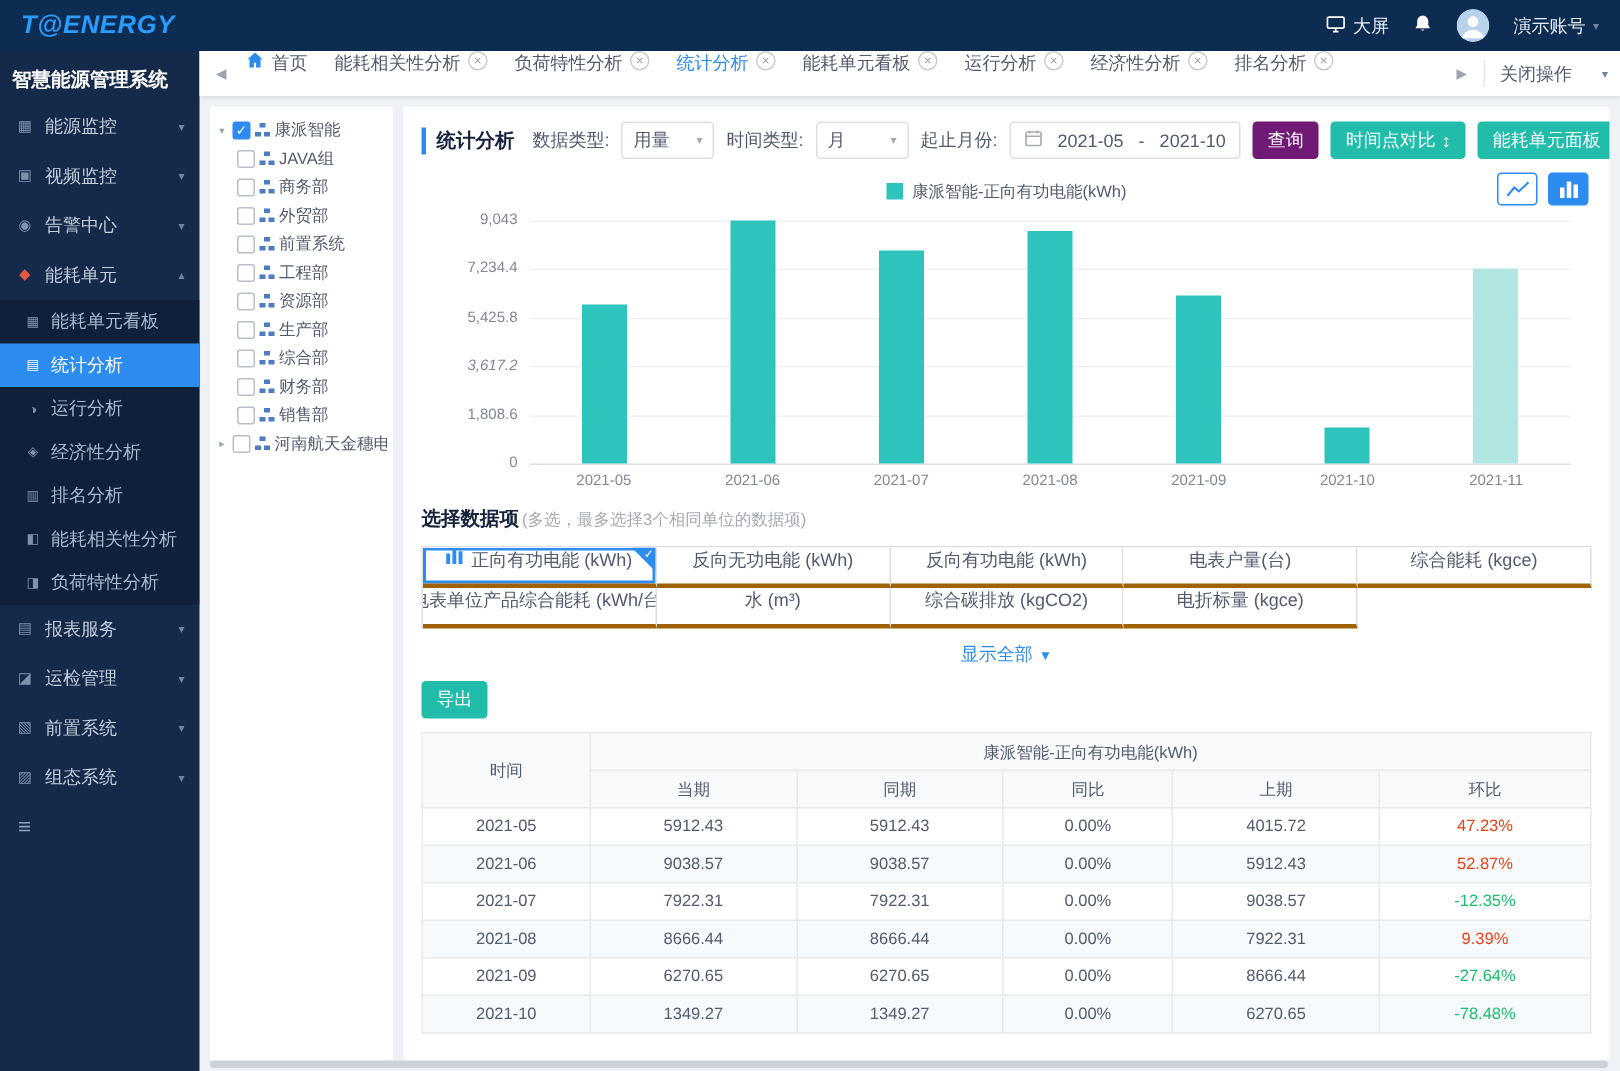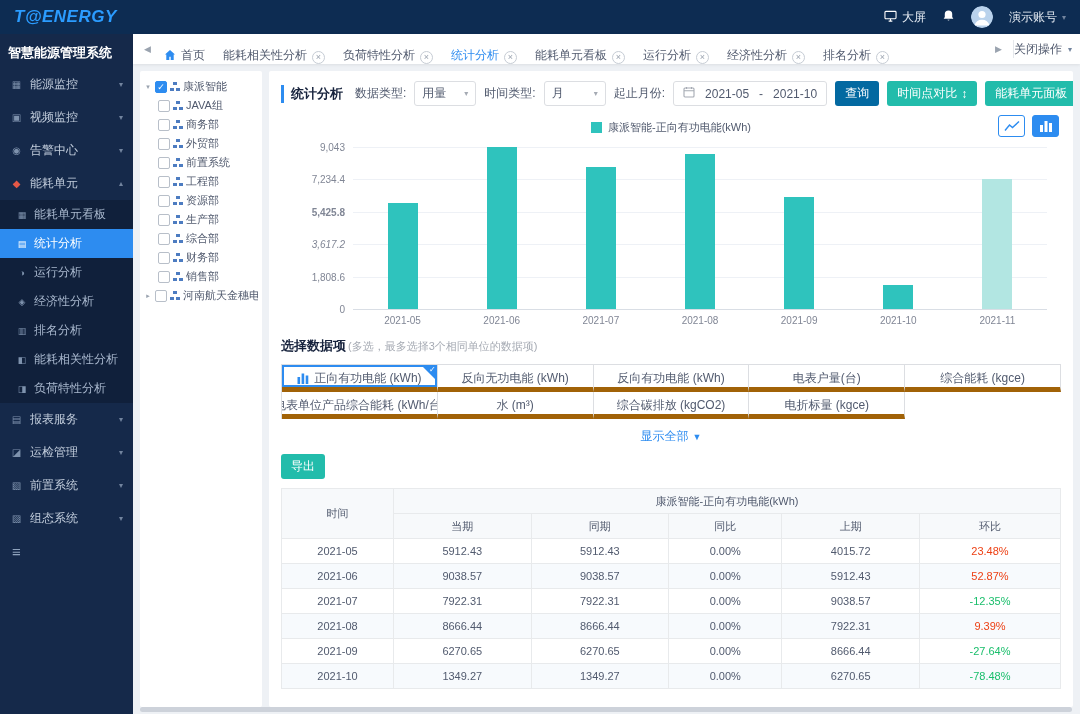--- a/index.html
+++ b/index.html
@@ -20,63 +20,63 @@
 .chev{margin-left:auto;font-size:8px;color:#72849e}
 .submenu{background:#10203b}
 .submenu-item{height:29px;display:flex;align-items:center;gap:6px;padding:0 8px 0 16px;color:#aab9cf;font-size:12px;cursor:pointer;white-space:nowrap}
 .smi-icon{font-size:9px;width:12px;text-align:center;color:#7e92ad}
 .submenu-item.active{background:#2d8cf0;color:#fff}
 .submenu-item.active .smi-icon{color:#fff}
 .collapse-btn{padding:8px 12px;color:#8fa3bd;font-size:15px;cursor:pointer}
 .main-col{flex:1;display:flex;flex-direction:column;min-width:0}
 .tabbar{height:30px;background:#fff;display:flex;align-items:center;padding:0 8px;gap:2px;box-shadow:0 1px 3px rgba(0,0,0,.08);position:relative;z-index:2}
 .tab-arrow{color:#9aa3af;font-size:9px;padding:0 3px;cursor:pointer}
-.tab{display:flex;align-items:flex-end;gap:5px;padding:0 8px;height:30px;color:#515a6e;cursor:pointer;white-space:nowrap}
+.tab{display:flex;align-items:flex-start;gap:5px;padding:0 8px;height:30px;color:#515a6e;cursor:pointer;white-space:nowrap}
 .tab.active{color:#2d8cf0}
 .tab-close{width:13px;height:13px;border:1px solid #c6ccd4;border-radius:50%;color:#9aa3af;font-size:9px;line-height:11px;text-align:center;flex-shrink:0}
 .tabbar-right{margin-left:auto;display:flex;align-items:center;gap:8px}
-.close-ops{display:flex;align-items:center;gap:6px;border-left:1px solid #e5e8ec;height:18px;cursor:pointer}
+.close-ops{display:flex;align-items:center;gap:20px;border-left:1px solid #e5e8ec;padding-left:10px;height:18px;cursor:pointer}
 .content-row{flex:1;display:flex;gap:7px;padding:7px;min-height:0}
 .tree-panel{width:122px;background:#fff;border-radius:2px;padding:6px 4px;font-size:11px;overflow:hidden;flex-shrink:0}
 .tree-row{height:19px;display:flex;align-items:center;gap:3px;white-space:nowrap;overflow:hidden;cursor:pointer;color:#515a6e}
 .tree-row.child{padding-left:14px}
 .tree-caret{font-size:7px;color:#9aa3af;width:8px;text-align:center;flex-shrink:0}
 .checkbox{width:12px;height:12px;border:1px solid #b8bfc9;border-radius:2px;background:#fff;flex-shrink:0;font-size:9px;line-height:10px;text-align:center;color:transparent}
 .checkbox.checked{background:#2d8cf0;border-color:#2d8cf0;color:#fff}
 .org-icon{position:relative;width:10px;height:9px;flex-shrink:0}
 .org-icon::before{content:"";position:absolute;top:0;left:3px;width:4px;height:3px;background:#4d7cc1}
 .org-icon::after{content:"";position:absolute;bottom:0;left:0;width:4px;height:3px;background:#4d7cc1;box-shadow:6px 0 0 #4d7cc1}
 .content-card{flex:1;background:#fff;border-radius:2px;padding:10px 12px;display:flex;flex-direction:column;gap:9px;min-width:0;overflow:hidden}
 .filter-row{display:flex;align-items:center;gap:8px;white-space:nowrap}
 .section-title{font-size:13px;font-weight:bold;color:#17233d;border-left:3px solid #2d8cf0;padding-left:7px;margin-right:4px}
 .select{height:25px;border:1px solid #dcdee2;border-radius:3px;display:flex;align-items:center;gap:10px;padding:0 7px;min-width:62px;justify-content:space-between;cursor:pointer;background:#fff}
 .sel-caret{font-size:8px;color:#a5aab3}
 .date-range{height:25px;border:1px solid #dcdee2;border-radius:3px;display:flex;align-items:center;gap:10px;padding:0 9px;background:#fff;cursor:pointer}
 .btn{height:25px;border:none;border-radius:3px;color:#fff;font-size:12px;padding:0 10px;cursor:pointer;display:flex;align-items:center;gap:4px;font-family:inherit}
-.btn-blue{background:#0369a1}
+.btn-blue{background:#701a75}
 .btn-teal{background:#22bcab}
 .chart-head{position:relative;height:24px;display:flex;align-items:center;justify-content:center}
 .legend{display:flex;align-items:center;gap:6px;font-size:11px;color:#515a6e;cursor:pointer}
 .legend-swatch{width:11px;height:11px;background:#2fc3bd}
 .chart-toggles{position:absolute;right:2px;top:0;display:flex;gap:7px}
 .toggle{width:27px;height:22px;border:1px solid #2d8cf0;border-radius:3px;background:#fff;display:flex;align-items:center;justify-content:center;cursor:pointer;padding:0}
 .toggle.active{background:#2d8cf0}
 .plot{position:relative;height:162px;margin:8px 14px 0 72px}
 .gridline{position:absolute;left:0;right:0;height:1px;background:#eef1f6;z-index:0}
 .gridline.base{background:#d9dee5}
 .ytick{position:absolute;right:calc(100% + 8px);transform:translateY(-50%);font-size:10px;color:#808695;white-space:nowrap}
 .bars{position:absolute;left:0;right:0;top:0;bottom:0;display:flex;z-index:1}
 .bar-col{flex:1;display:flex;align-items:flex-end;justify-content:center;height:100%}
 .bar{width:30px;background:#2fc3bd}
 .xlabels{display:flex;margin:6px 14px 0 72px}
 .xlabel{flex:1;text-align:center;font-size:10px;color:#808695}
 .di-head{font-size:13px;font-weight:bold;color:#17233d;margin-top:2px}
 .di-note{font-weight:normal;font-size:11px;color:#a5aab3;margin-left:2px}
 .di-grid{display:grid;grid-template-columns:repeat(5,1fr);border-top:1px solid #dcdee2;border-left:1px solid #dcdee2}
-.di-cell{height:27px;border-right:1px solid #dcdee2;border-bottom:5px solid #a16207;display:flex;align-items:flex-end;justify-content:center;gap:5px;font-size:12px;color:#515a6e;cursor:pointer;position:relative;background:#fff;overflow:hidden;white-space:nowrap}
+.di-cell{height:27px;border-right:1px solid #dcdee2;border-bottom:3px solid #a16207;display:flex;align-items:flex-start;justify-content:center;gap:5px;font-size:12px;color:#515a6e;cursor:pointer;position:relative;background:#fff;overflow:hidden;white-space:nowrap}
 .di-cell.selected{box-shadow:inset 0 0 0 2px #2d8cf0}
 .corner{position:absolute;top:0;right:0;width:0;height:0;border-left:16px solid transparent;border-top:16px solid #2d8cf0}
 .corner i{position:absolute;top:-16px;right:1px;font-style:normal;color:#fff;font-size:8px}
 .show-all{display:flex;align-items:center;justify-content:center;gap:4px;color:#2d8cf0;cursor:pointer}
 .show-all .dd{font-size:9px}
 .export-row{display:flex;justify-content:flex-start}
 .data-table{width:100%;border-collapse:collapse;text-align:center;font-size:11px;color:#515a6e}
 .data-table th,.data-table td{border:1px solid #e8eaec;height:25px;font-weight:normal;padding:0 4px}
 .data-table thead th{background:#f7f9fb}
 .data-table .time-col{width:112px}
@@ -386,21 +386,21 @@
                   <div class="bar" style="height: 80%; background: rgb(178, 230, 226);"></div>
                 </div>
               </div>
           <div class="gridline base" style="top: 100%;"></div>
               <div class="ytick" style="top: 100%;">0</div>
               <div class="gridline" style="top: 80%;"></div>
               <div class="ytick" style="top: 80%;">1,808.6</div>
               <div class="gridline" style="top: 60%;"></div>
               <div class="ytick" style="top: 60%; font-style: italic;">3,617.2</div>
               <div class="gridline" style="top: 40%;"></div>
-              <div class="ytick" style="top: 40%; font-weight: bold;">5,425.8</div>
+              <div class="ytick" style="top: 40%;">5,425.8</div>
               <div class="gridline" style="top: 20%;"></div>
               <div class="ytick" style="top: 20%;">7,234.4</div>
               <div class="gridline" style="top: 0%;"></div>
               <div class="ytick" style="top: 0%;">9,043</div>
             </div>
           <div class="xlabels">
               <div class="xlabel">2021-05</div>
               <div class="xlabel">2021-06</div>
               <div class="xlabel">2021-07</div>
               <div class="xlabel">2021-08</div>
@@ -476,21 +476,21 @@
               <th>环比</th>
             </tr>
           </thead>
           <tbody>
             <tr>
               <td>2021-05</td>
               <td>5912.43</td>
               <td>5912.43</td>
               <td>0.00%</td>
               <td>4015.72</td>
-              <td class="up">23.48%</td>
+              <td class="up">47.23%</td>
             </tr>
             <tr>
               <td>2021-06</td>
               <td>9038.57</td>
               <td>9038.57</td>
               <td>0.00%</td>
               <td>5912.43</td>
               <td class="up">52.87%</td>
             </tr>
             <tr>

